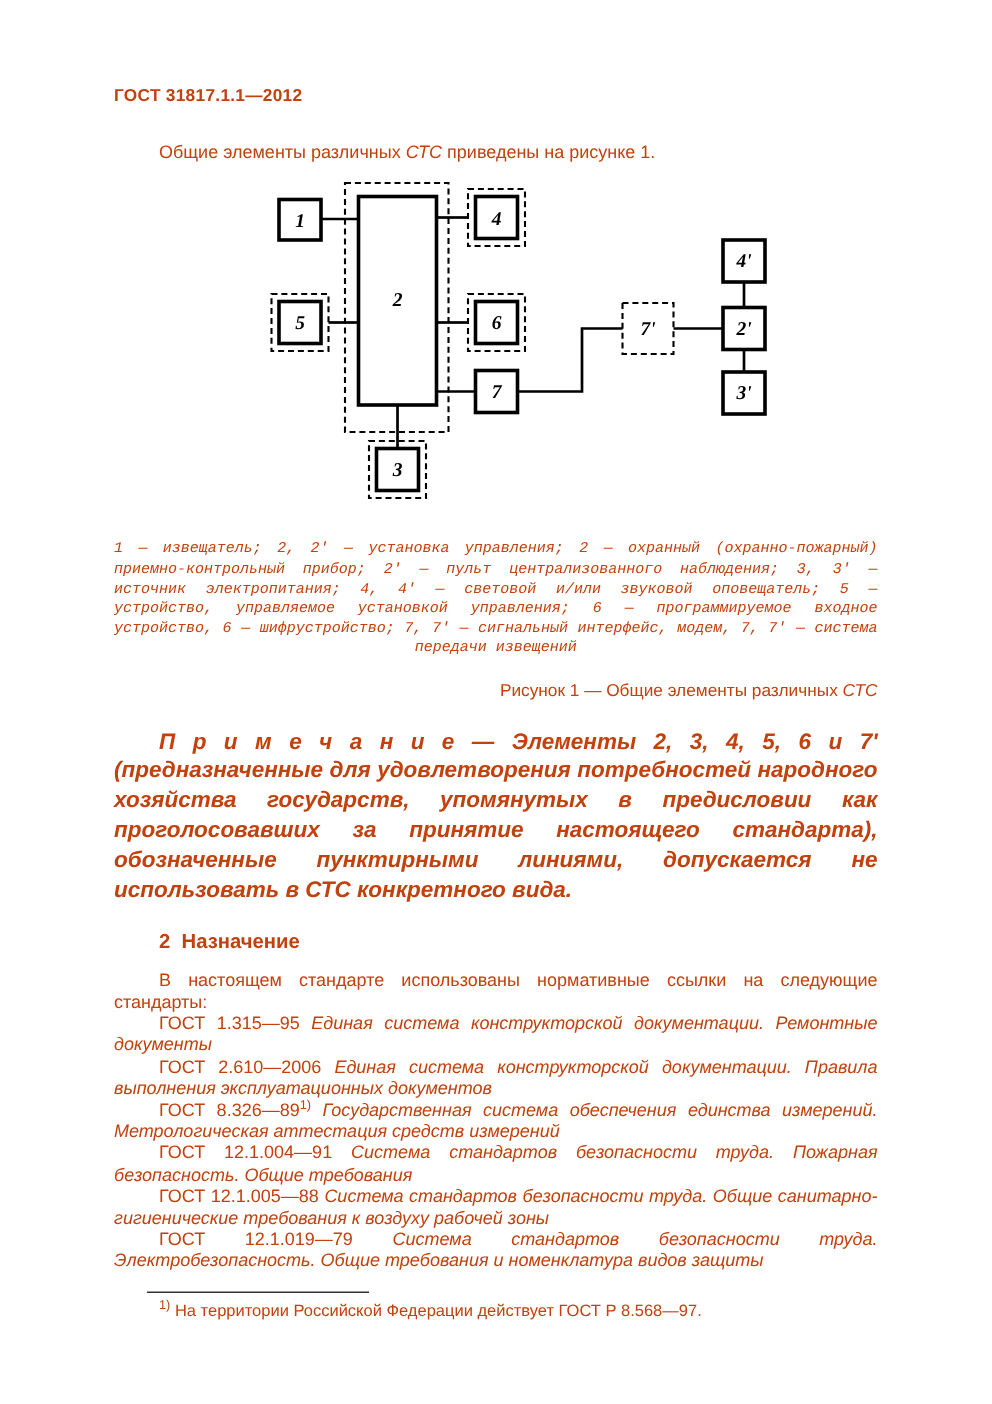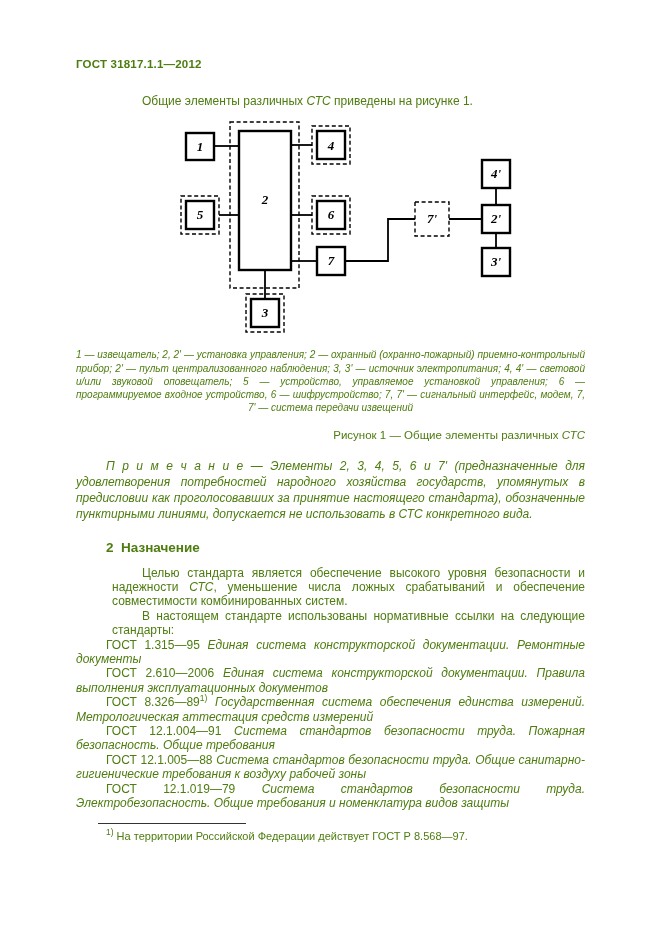--- a/index.html
+++ b/index.html
@@ -1,45 +1,45 @@
 <!DOCTYPE html>
 <html lang="ru"><head>
 <meta charset="utf-8">
 <style>
   * { margin: 0; padding: 0; box-sizing: border-box; }
   html, body { background: #ffffff; }
   body { width: 661px; }
   .page {
     width: 661px; height: 936px;
     background: #ffffff;
-    color: #4d7c0f;
+    color: #c2410c;
     font-family: "Liberation Sans", sans-serif;
     padding: 58px 76px 0 76px;
     position: relative;
     overflow: hidden;
   }
   .doc-header { font-size: 11.5px; font-weight: bold; letter-spacing: .2px; }
   p.body { font-size: 12px; line-height: 1.2; text-align: justify; }
-  .indent { text-indent: 30px; margin-left: 36px; }
+  .indent { text-indent: 30px; }
   .intro { margin-top: 24px; }
   .figure-svg { display: block; margin: 12px 0 0 102px; }
   .b-solid { fill: #ffffff; stroke: #000; stroke-width: 2.4; }
   .b-dash  { fill: none; stroke: #000; stroke-width: 1.4; stroke-dasharray: 4 2.6; }
   .wire    { fill: none; stroke: #000; stroke-width: 1.8; }
   .lbl { font: italic bold 13px "Liberation Serif", serif; text-anchor: middle; fill: #000; }
   .legend {
-    margin-top: 14px;
+    margin-top: 26px;
     font-size: 10px; font-style: italic; line-height: 1.32;
-    text-align: justify; text-align-last: center;
+    text-align: justify; text-align-last: center; font-family: Liberation Mono, monospace;
   }
   .caption { margin-top: 15px; text-align: right; font-size: 11.5px; }
   .note {
     margin-top: 18px;
-    font-size: 12px; font-style: italic; line-height: 1.32;
-    text-align: justify; text-indent: 30px;
+    font-size: 15px; font-style: italic; line-height: 1.32;
+    text-align: justify; text-indent: 30px; font-weight: bold;
   }
   h2.sec { font-size: 13.5px; font-weight: bold; margin: 17px 0 11px 0; text-indent: 30px; }
   .refs p { margin: 0; }
   .ref-sup, sup { font-size: 8.5px; vertical-align: super; line-height: 0; }
   .fn-rule { width: 148px; border-top: 1px solid #333; margin: 13px 0 5px 22px; }
   .footnote { font-size: 11px; padding-left: 30px; line-height: 1.3; }
 </style>
 </head>
 <body>
 
@@ -93,21 +93,20 @@
     <text class="lbl" x="318" y="146">3'</text>
   </svg>
 
   <p class="legend">1 — извещатель; 2, 2' — установка управления; 2 — охранный (охранно-пожарный) приемно-контрольный прибор; 2' — пульт централизованного наблюдения; 3, 3' — источник электропитания; 4, 4' — световой и/или звуковой оповещатель; 5 — устройство, управляемое установкой управления; 6 — программируемое входное устройство, 6 — шифрустройство; 7, 7' — сигнальный интерфейс, модем, 7, 7' — система передачи извещений</p>
 
   <p class="caption"><span>Рисунок 1 — Общие элементы различных </span><i>СТС</i></p>
 
   <p class="note">П р и м е ч а н и е — Элементы 2, 3, 4, 5, 6 и 7' (предназначенные для удовлетворения потребностей народного хозяйства государств, упомянутых в предисловии как проголосовавших за принятие настоящего стандарта), обозначенные пунктирными линиями, допускается не использовать в СТС конкретного вида.</p>
 
   <h2 class="sec">2&nbsp; Назначение</h2>
-  <p class="body indent"><span>Целью стандарта является обеспечение высокого уровня безопасности и надежности </span><i>СТС</i><span>, уменьшение числа ложных срабатываний и обеспечение совместимости комбинированных систем.</span></p>
 
   <p class="body indent">В настоящем стандарте использованы нормативные ссылки на следующие стандарты:</p>
 
   <div class="refs">
     <p class="body indent"><span>ГОСТ 1.315—95</span><sup class="ref-sup"></sup>
       <i>Единая система конструкторской документации. Ремонтные документы</i></p>
     <p class="body indent"><span>ГОСТ 2.610—2006</span><sup class="ref-sup"></sup>
       <i>Единая система конструкторской документации. Правила выполнения эксплуатационных документов</i></p>
     <p class="body indent"><span>ГОСТ 8.326—89</span><sup class="ref-sup">1)</sup>
       <i>Государственная система обеспечения единства измерений. Метрологическая аттестация средств измерений</i></p>

